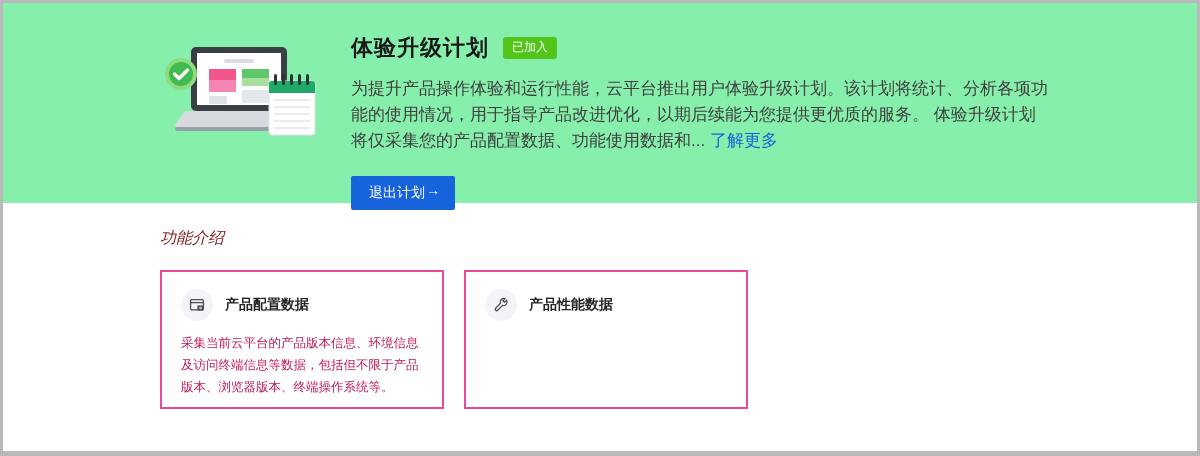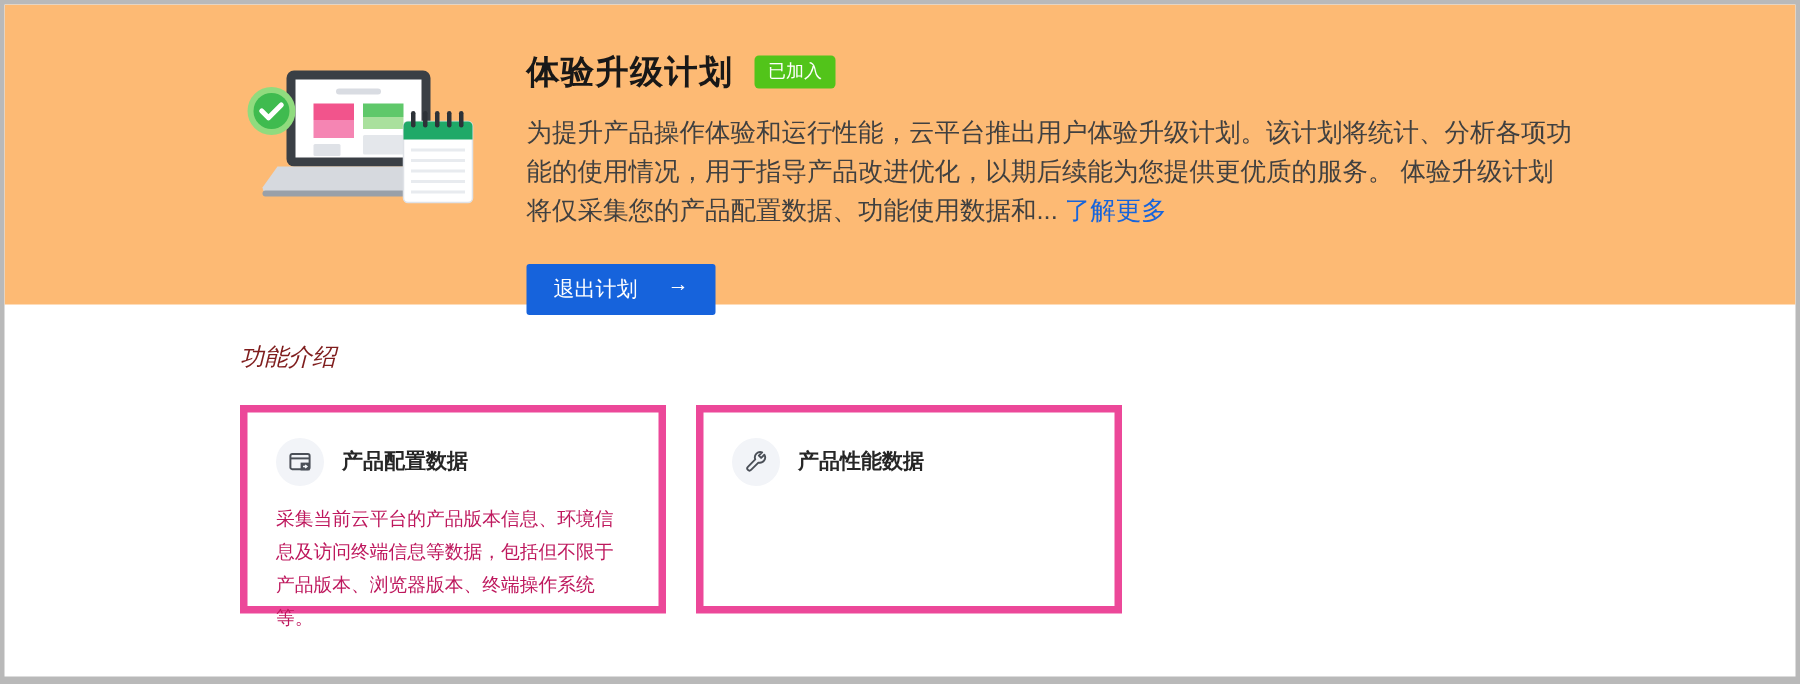--- a/index.html
+++ b/index.html
@@ -4,45 +4,45 @@
 <style>
   * { box-sizing: border-box; }
   html,body { margin:0; padding:0; background:#fff; }
   body { font-family:"Liberation Sans","DejaVu Sans",sans-serif; }
   .frame {
     width:1200px; height:456px;
     border:3px solid #b9b9b9; border-bottom-width:5px;
     background:#fff; overflow:hidden; position:relative;
   }
   
-  .hero { height:200px; background:#fdba74; position:relative; }
+  .hero { height:200px; background:#86efac; position:relative; }
   .illustration { position:absolute; left:155px; top:40px; }
   .hero-content { position:absolute; left:348px; top:30px; width:720px; }
   .title-row { display:flex; align-items:center; gap:14px; }
   .hero-title { font-size:22px; font-weight:bold; color:#181818; margin:0; letter-spacing:1px; }
   .badge {
     background:#52c41a; color:#fff; font-size:12px; line-height:1;
     padding:5px 9px; border-radius:3px; white-space:nowrap;font-family:Liberation Mono, monospace;
   }
   .hero-desc { margin-top:13px; width:700px; font-size:17px; line-height:26px; color:#404040; }
   .more-link { color:#1664dc; text-decoration:none; cursor:pointer; }
   .quit-btn {
-    margin-top:22px; display:inline-flex; align-items:flex-start; gap:20px;
+    margin-top:22px; display:inline-flex; align-items:flex-start; gap:4px;
     background:#1663dc; color:#fff; border:none; border-radius:2px;
     font-size:14px; padding:8px 18px; cursor:pointer;
-    font-family:Liberation Serif, serif;
+    font-family:Liberation Mono, monospace;
   }
   .quit-btn .arrow { font-size:14px; line-height:1; }
   
   .features { padding:25px 0 0 157px; }
   .features-heading { font-size:16px; font-weight:400; color:#7f1d1d; margin:0 0 21px 0;font-style:italic; }
   .cards { display:flex; gap:20px; }
   .card {
     width:284px; height:139px; background:#fff;
-    border:5px solid #ec4899; padding:17px 19px 0 19px;
+    border:2px solid #ec4899; padding:17px 19px 0 19px;
   }
   .card-head { display:flex; align-items:center; gap:12px; }
   .icon-circle {
     width:32px; height:32px; border-radius:50%; background:#f2f4f8;
     display:flex; align-items:center; justify-content:center; flex:0 0 auto;
   }
   .card-title { font-size:14px; font-weight:bold; color:#262626; }
   .card-desc { margin-top:11px; font-size:12.5px; line-height:22px; color:#be185d; }
 </style>
 </head>

